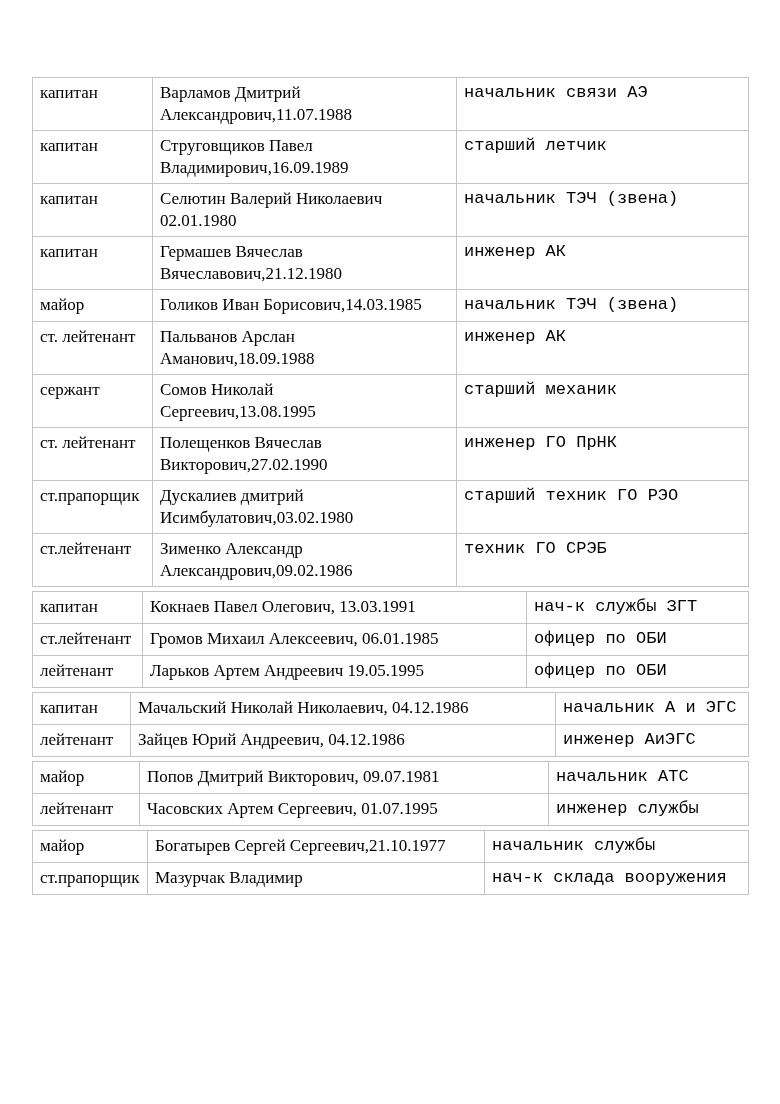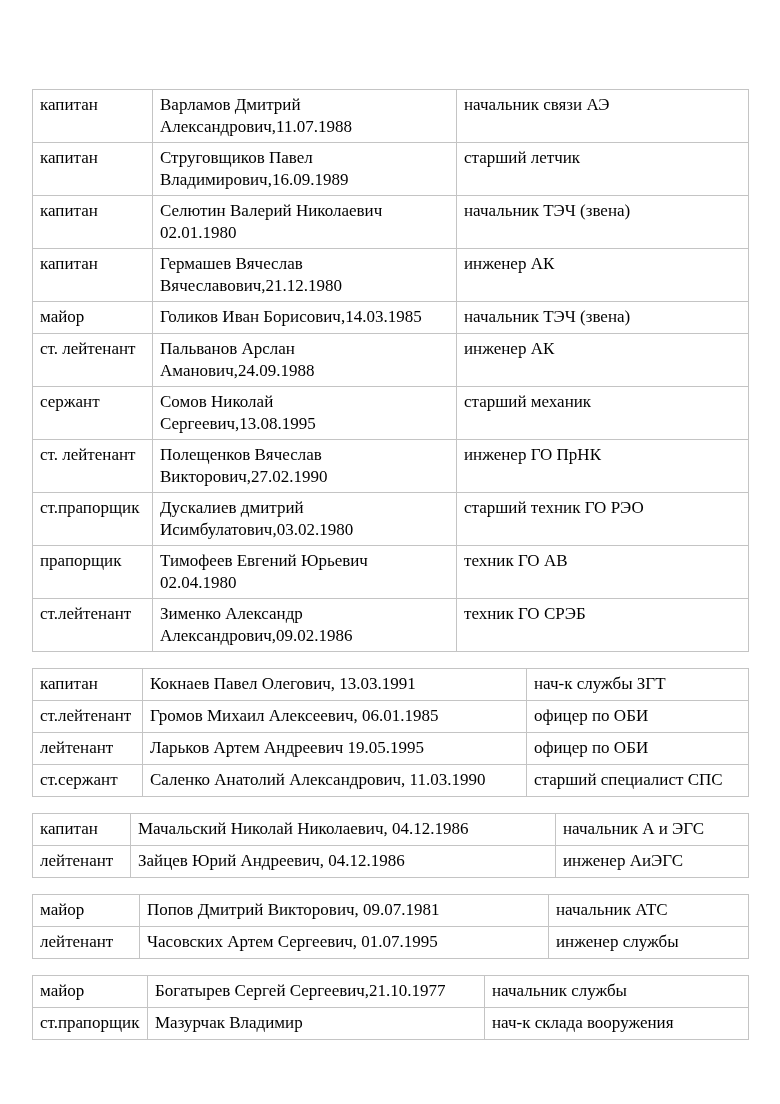--- a/index.html
+++ b/index.html
@@ -17,35 +17,35 @@
   }
   .tables-wrap{
     position:absolute;
     left:32px;top:73px;
     width:717px;
   }
   table.block{
     border-collapse:collapse;
     table-layout:fixed;
     width:716px;
-    margin:16px 0 3px 0;
+    margin:4px 0 3px 0;
   }
   table.block td{
     border:1px solid #c4c4c4;
     vertical-align:top;
     padding:4px 6px 2px 7px;
     font-size:17px;
     line-height:22px;
     overflow:hidden;
   }
   tr.h1{height:32px;}
   tr.h2{height:53px;}
   td.rank{white-space:nowrap;}
   td.name{white-space:pre-line;}
-  td.pos{white-space:nowrap;}
+  td.pos{white-space:nowrap;font-family:Liberation Mono, monospace;}
 </style>
 </head>
 <body>
 
 <div class="page">
   <div class="tables-wrap">
 
     <table class="block">
       <colgroup>
           <col style="width:120px">
@@ -78,21 +78,21 @@
           <td class="pos">инженер АК</td>
         </tr>
         <tr class="h1">
           <td class="rank">майор</td>
           <td class="name">Голиков Иван Борисович,14.03.1985</td>
           <td class="pos">начальник ТЭЧ (звена)</td>
         </tr>
         <tr class="h2">
           <td class="rank">ст. лейтенант</td>
           <td class="name">Пальванов Арслан
-Аманович,24.09.1988</td>
+Аманович,18.09.1988</td>
           <td class="pos">инженер АК</td>
         </tr>
         <tr class="h2">
           <td class="rank">сержант</td>
           <td class="name">Сомов Николай
 Сергеевич,13.08.1995</td>
           <td class="pos">старший механик</td>
         </tr>
         <tr class="h2">
           <td class="rank">ст. лейтенант</td>
@@ -100,26 +100,20 @@
 Викторович,27.02.1990</td>
           <td class="pos">инженер ГО ПрНК</td>
         </tr>
         <tr class="h2">
           <td class="rank">ст.прапорщик</td>
           <td class="name">Дускалиев дмитрий
 Исимбулатович,03.02.1980</td>
           <td class="pos">старший техник ГО РЭО</td>
         </tr>
         <tr class="h2">
-          <td class="rank">прапорщик</td>
-          <td class="name">Тимофеев Евгений Юрьевич
-02.04.1980</td>
-          <td class="pos">техник ГО АВ</td>
-        </tr>
-        <tr class="h2">
           <td class="rank">ст.лейтенант</td>
           <td class="name">Зименко Александр
 Александрович,09.02.1986</td>
           <td class="pos">техник ГО СРЭБ</td>
         </tr>
       </tbody>
     </table>
 
     <table class="block">
       <colgroup>
@@ -136,25 +130,20 @@
         <tr class="h1">
           <td class="rank">ст.лейтенант</td>
           <td class="name">Громов Михаил Алексеевич, 06.01.1985</td>
           <td class="pos">офицер по ОБИ</td>
         </tr>
         <tr class="h1">
           <td class="rank">лейтенант</td>
           <td class="name">Ларьков Артем Андреевич 19.05.1995</td>
           <td class="pos">офицер по ОБИ</td>
         </tr>
-        <tr class="h1">
-          <td class="rank">ст.сержант</td>
-          <td class="name">Саленко Анатолий Александрович, 11.03.1990</td>
-          <td class="pos">старший специалист СПС</td>
-        </tr>
       </tbody>
     </table>
 
     <table class="block">
       <colgroup>
           <col style="width:98px">
           <col style="width:425px">
           <col style="width:193px">
         </colgroup>
       <tbody>

